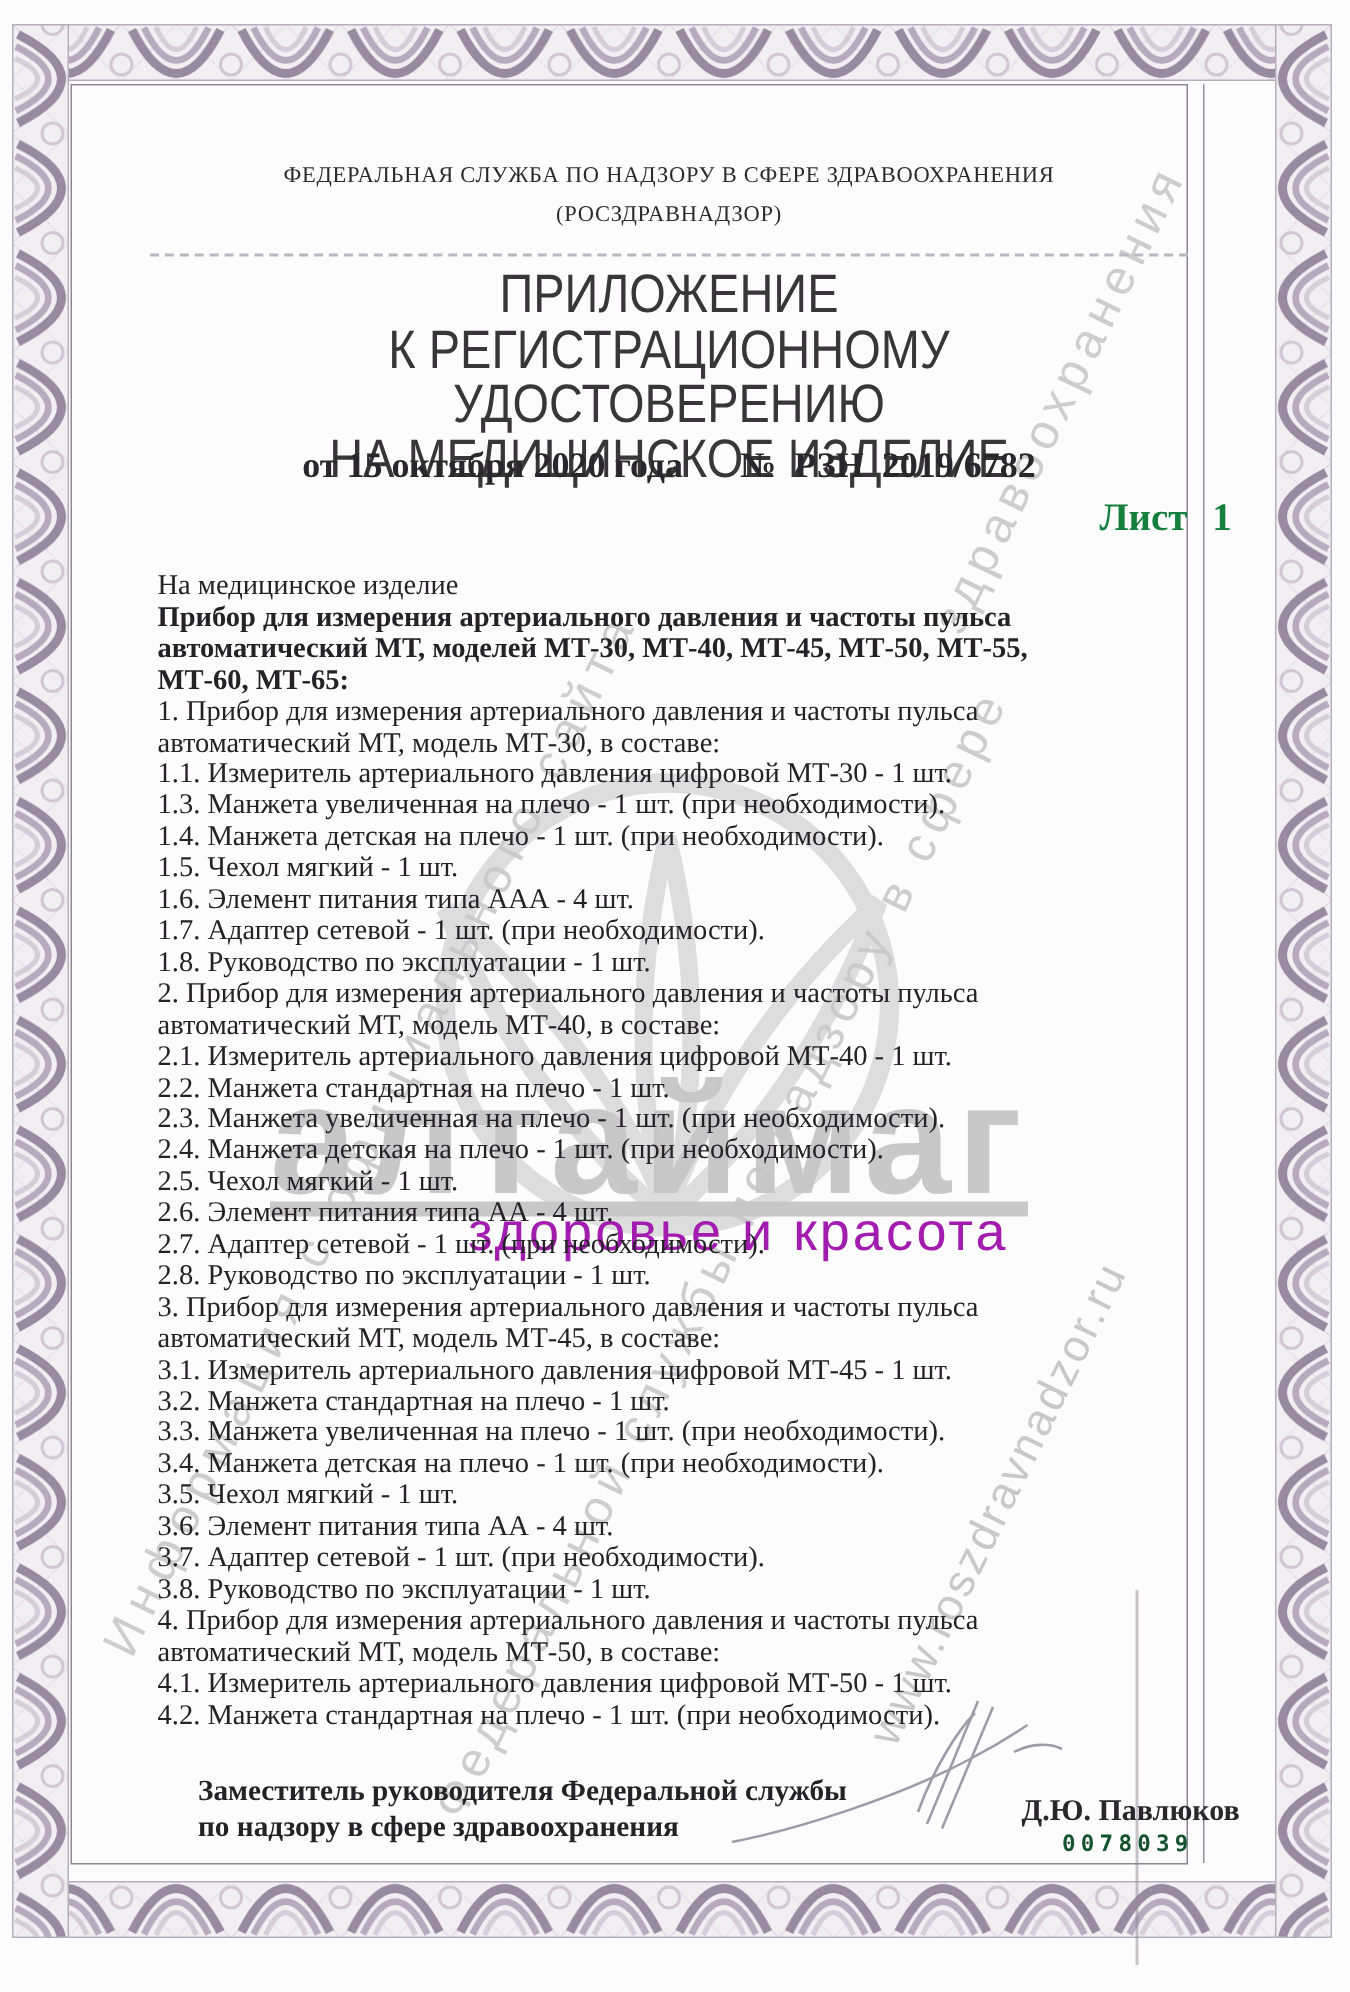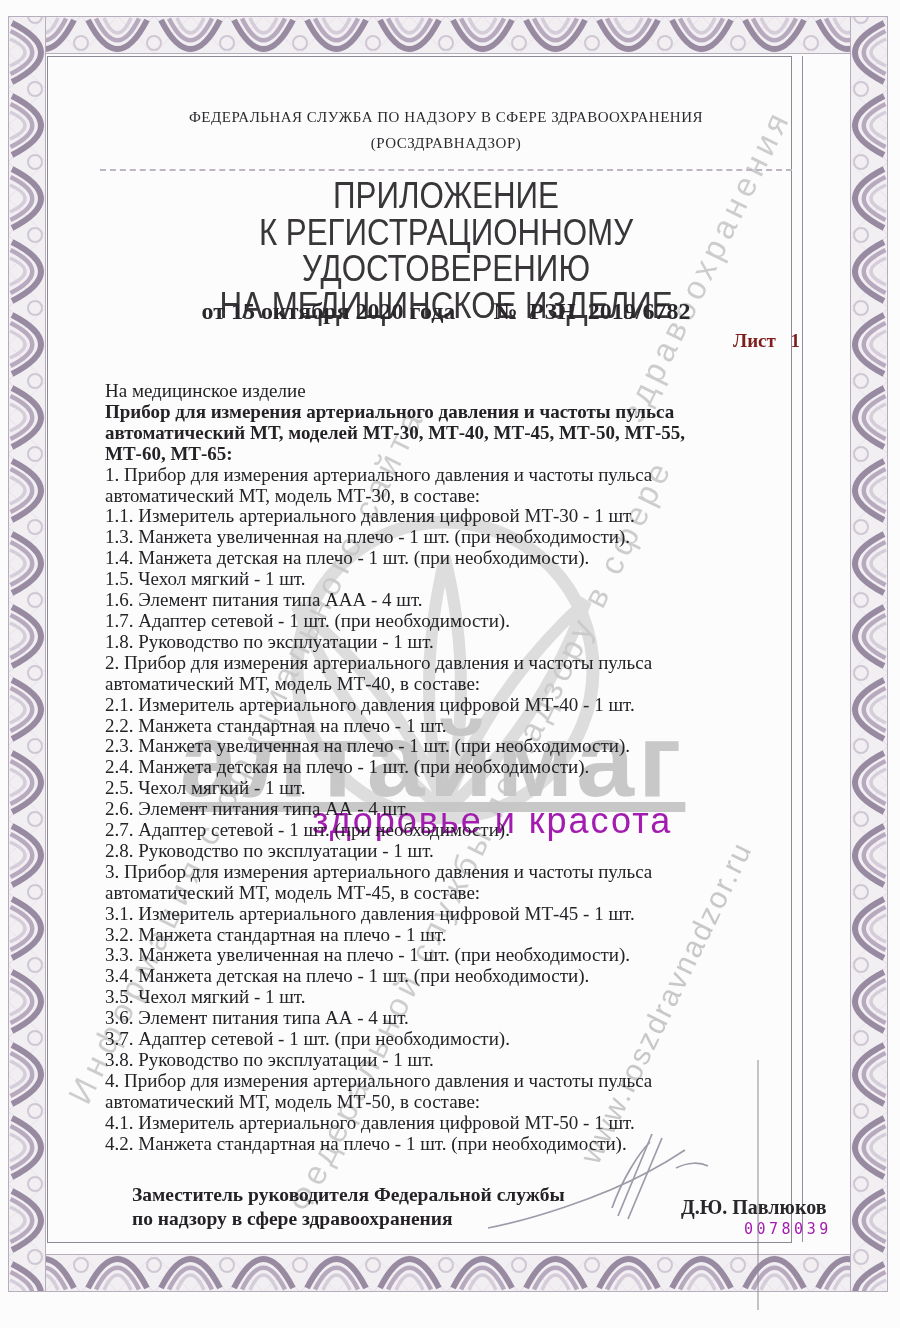--- a/index.html
+++ b/index.html
@@ -32,32 +32,32 @@
   
   .header{position:absolute;left:105px;top:104px;width:682px;text-align:center;
     font-size:15px;line-height:26px;letter-spacing:.5px;color:#2c2a2e;}
   .separator{position:absolute;left:100px;top:169px;width:692px;border-top:2px dashed #bdb6c2;}
   .title{position:absolute;left:105px;top:178px;width:682px;text-align:center;
     font-family:"Liberation Sans", sans-serif;font-weight:normal;font-size:36px;line-height:36.5px;color:#39363a;}
   .t-line{transform:scaleX(.87);transform-origin:50% 50%;}
   .dateline{position:absolute;left:105px;top:298px;width:682px;text-align:center;
     font-weight:bold;font-size:24px;color:#29272b;}
   .regnum{margin-left:38px;word-spacing:6px;}
-  .sheet{position:absolute;left:733px;top:330px;font-weight:bold;font-size:19px;word-spacing:10px;color:#7f1d1d;}
+  .sheet{position:absolute;left:733px;top:330px;font-weight:bold;font-size:26px;word-spacing:10px;color:#15803d;}
 
   
   .body{position:absolute;left:105px;top:381px;font-size:19px;line-height:20.9px;color:#242226;}
   .b-line{white-space:nowrap;}
   .bold{font-weight:bold;}
 
   
   .sig-pos{position:absolute;left:104px;top:1183px;font-weight:bold;font-size:19.5px;line-height:23.5px;color:#242226;margin-left:28px;}
   .sig-name{position:absolute;left:681px;top:1196px;font-weight:bold;font-size:20px;color:#29272b;}
-  .serial{position:absolute;left:744px;top:1220px;font-family:"DejaVu Sans Mono", monospace;
-    font-size:15px;letter-spacing:3.5px;font-weight:normal;color:#a21caf;}
+  .serial{position:absolute;left:708px;top:1220px;font-family:"DejaVu Sans Mono", monospace;
+    font-size:15px;letter-spacing:3.5px;font-weight:bold;color:#14532d;}
   .sig-svg{position:absolute;left:480px;top:1120px;}
   .scanline{position:absolute;left:757px;top:1060px;width:2px;height:250px;background:#8f8898;opacity:.5;}
 </style>
 </head>
 <body>
 
 <div class="paper"></div>
 
 <svg class="band band-top" width="880" height="38">
   <defs>

